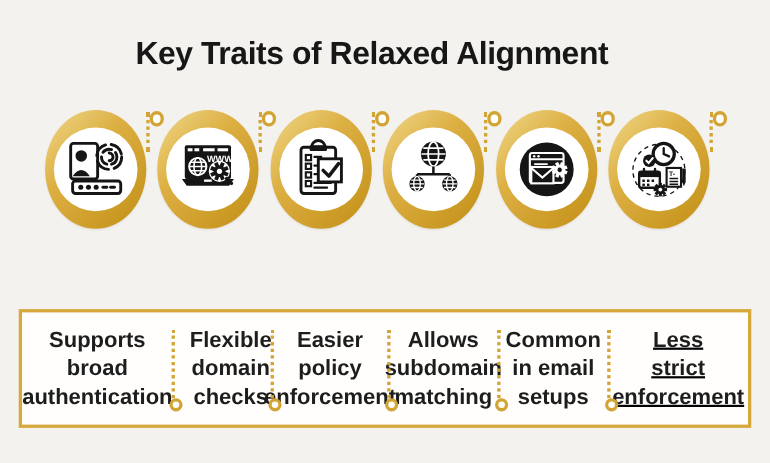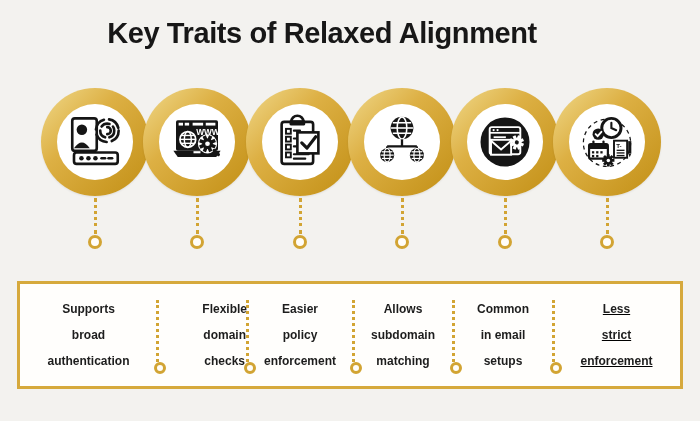--- a/index.html
+++ b/index.html
@@ -5,26 +5,26 @@
   html,body{margin:0;padding:0;}
   body{
     width:700px;height:421px;overflow:hidden;position:relative;
     background:#f3f2ef;
     font-family:"Liberation Sans", sans-serif;
   }
   .stage{position:absolute;inset:0;}
   .page-title{
     position:absolute;top:17px;left:0;width:644px;
     text-align:center;font-size:29px;font-weight:800;
-    color:#171717;letter-spacing:-0.4px;margin:0;
+    color:#171717;letter-spacing:-0.4px;margin:16px;
   }
   
   .trait-unit{
-    position:absolute;top:88px;width:108px;
-    display:flex;flex-direction:column;align-items:center;
+    position:absolute;top:100px;width:108px;
+    display:flex;flex-direction:row;align-items:flex-start;
   }
   .trait-unit:nth-of-type(1){left:41px;}
   .trait-unit:nth-of-type(2){left:143px;}
   .trait-unit:nth-of-type(3){left:246px;}
   .trait-unit:nth-of-type(4){left:348px;}
   .trait-unit:nth-of-type(5){left:451px;}
   .trait-unit:nth-of-type(6){left:553px;}
   .gold-ring{
     width:108px;height:108px;border-radius:50%;
     background:linear-gradient(135deg,#f0d98b 0%,#ddb044 38%,#c28f15 100%);
@@ -54,21 +54,21 @@
     display:flex;align-items:center;justify-content:center;
     height:102px;text-align:center;
   }
   .box-cell:nth-of-type(1){width:137px;}
   .box-cell:nth-of-type(2){width:90px;justify-content:flex-end;}
   .box-cell:nth-of-type(3){width:106px;}
   .box-cell:nth-of-type(4){width:100px;}
   .box-cell:nth-of-type(5){width:100px;}
   .box-cell:nth-of-type(6){width:127px;text-decoration:underline;}
   .trait-label{
-    white-space:pre-line;font-size:12px;font-weight:bold;
+    white-space:pre-line;font-size:20px;font-weight:bold;
     line-height:26px;color:#1d1d1d;
   }
   .box-divider{
     position:absolute;top:16px;width:0;height:62px;
     border-left:3px dotted #d2a433;
   }
   .box-divider:nth-of-type(7){left:135.5px;}
   .box-divider:nth-of-type(8){left:225.5px;}
   .box-divider:nth-of-type(9){left:331.5px;}
   .box-divider:nth-of-type(10){left:431.5px;}

